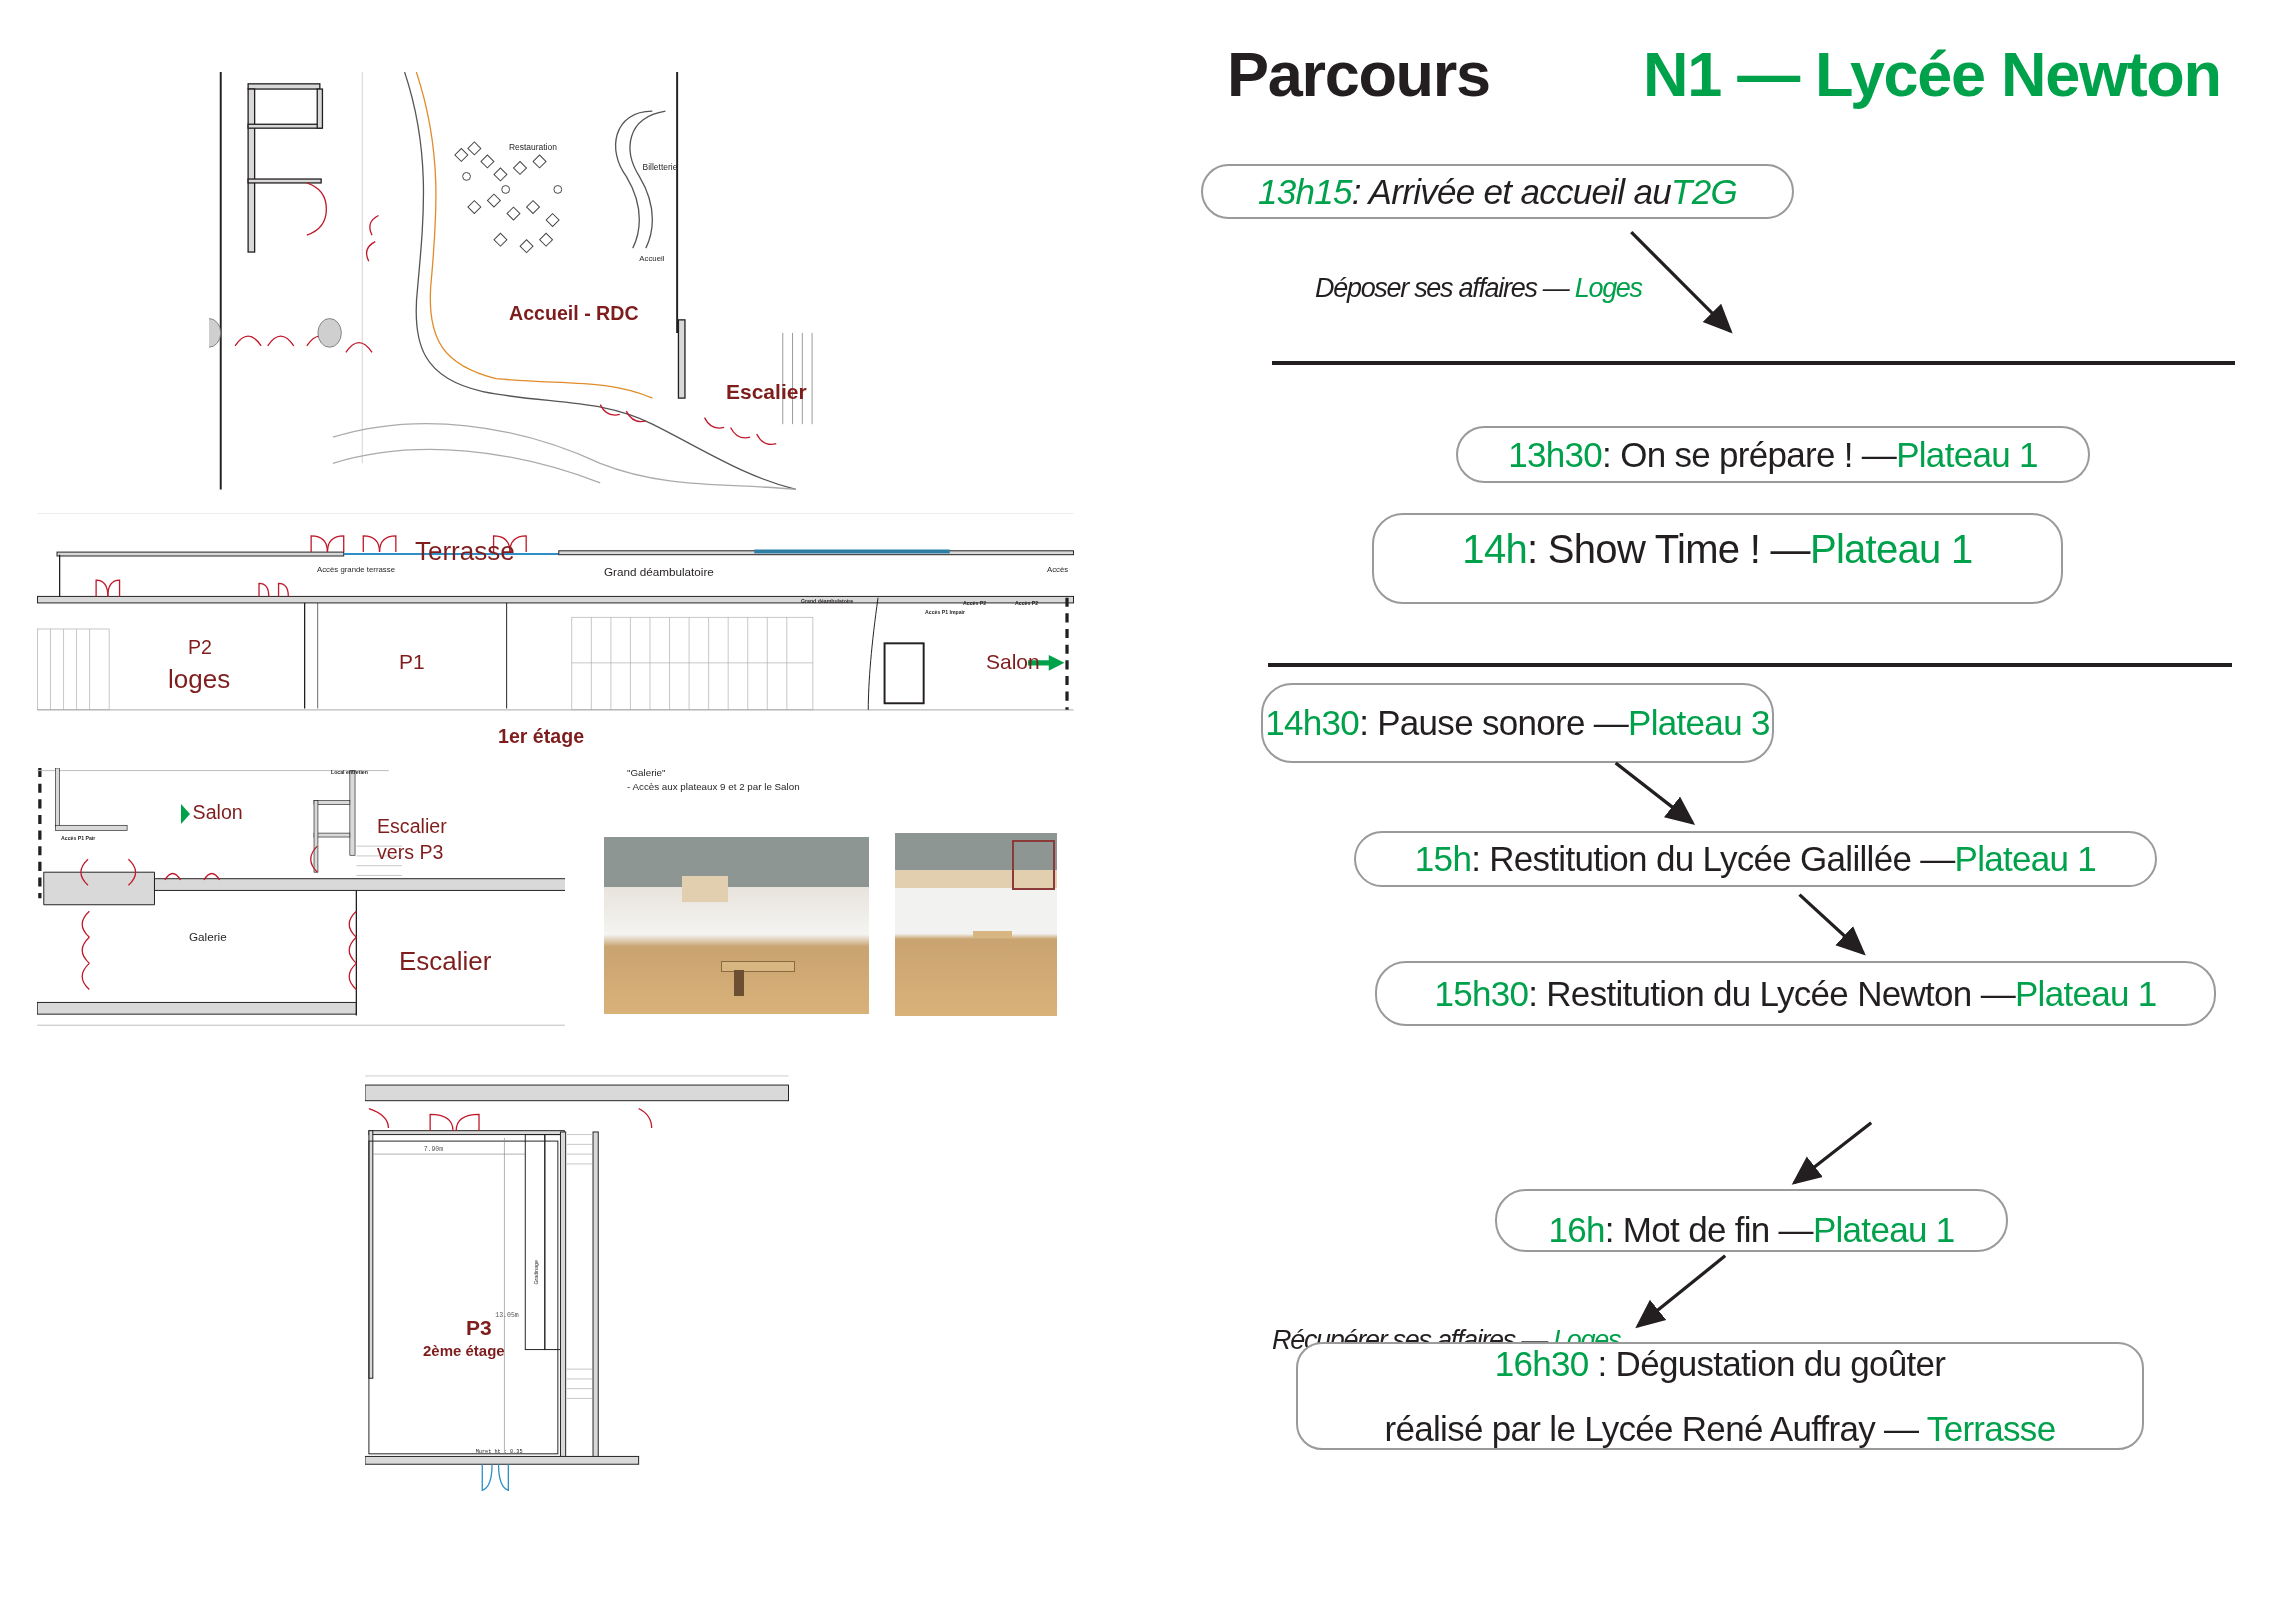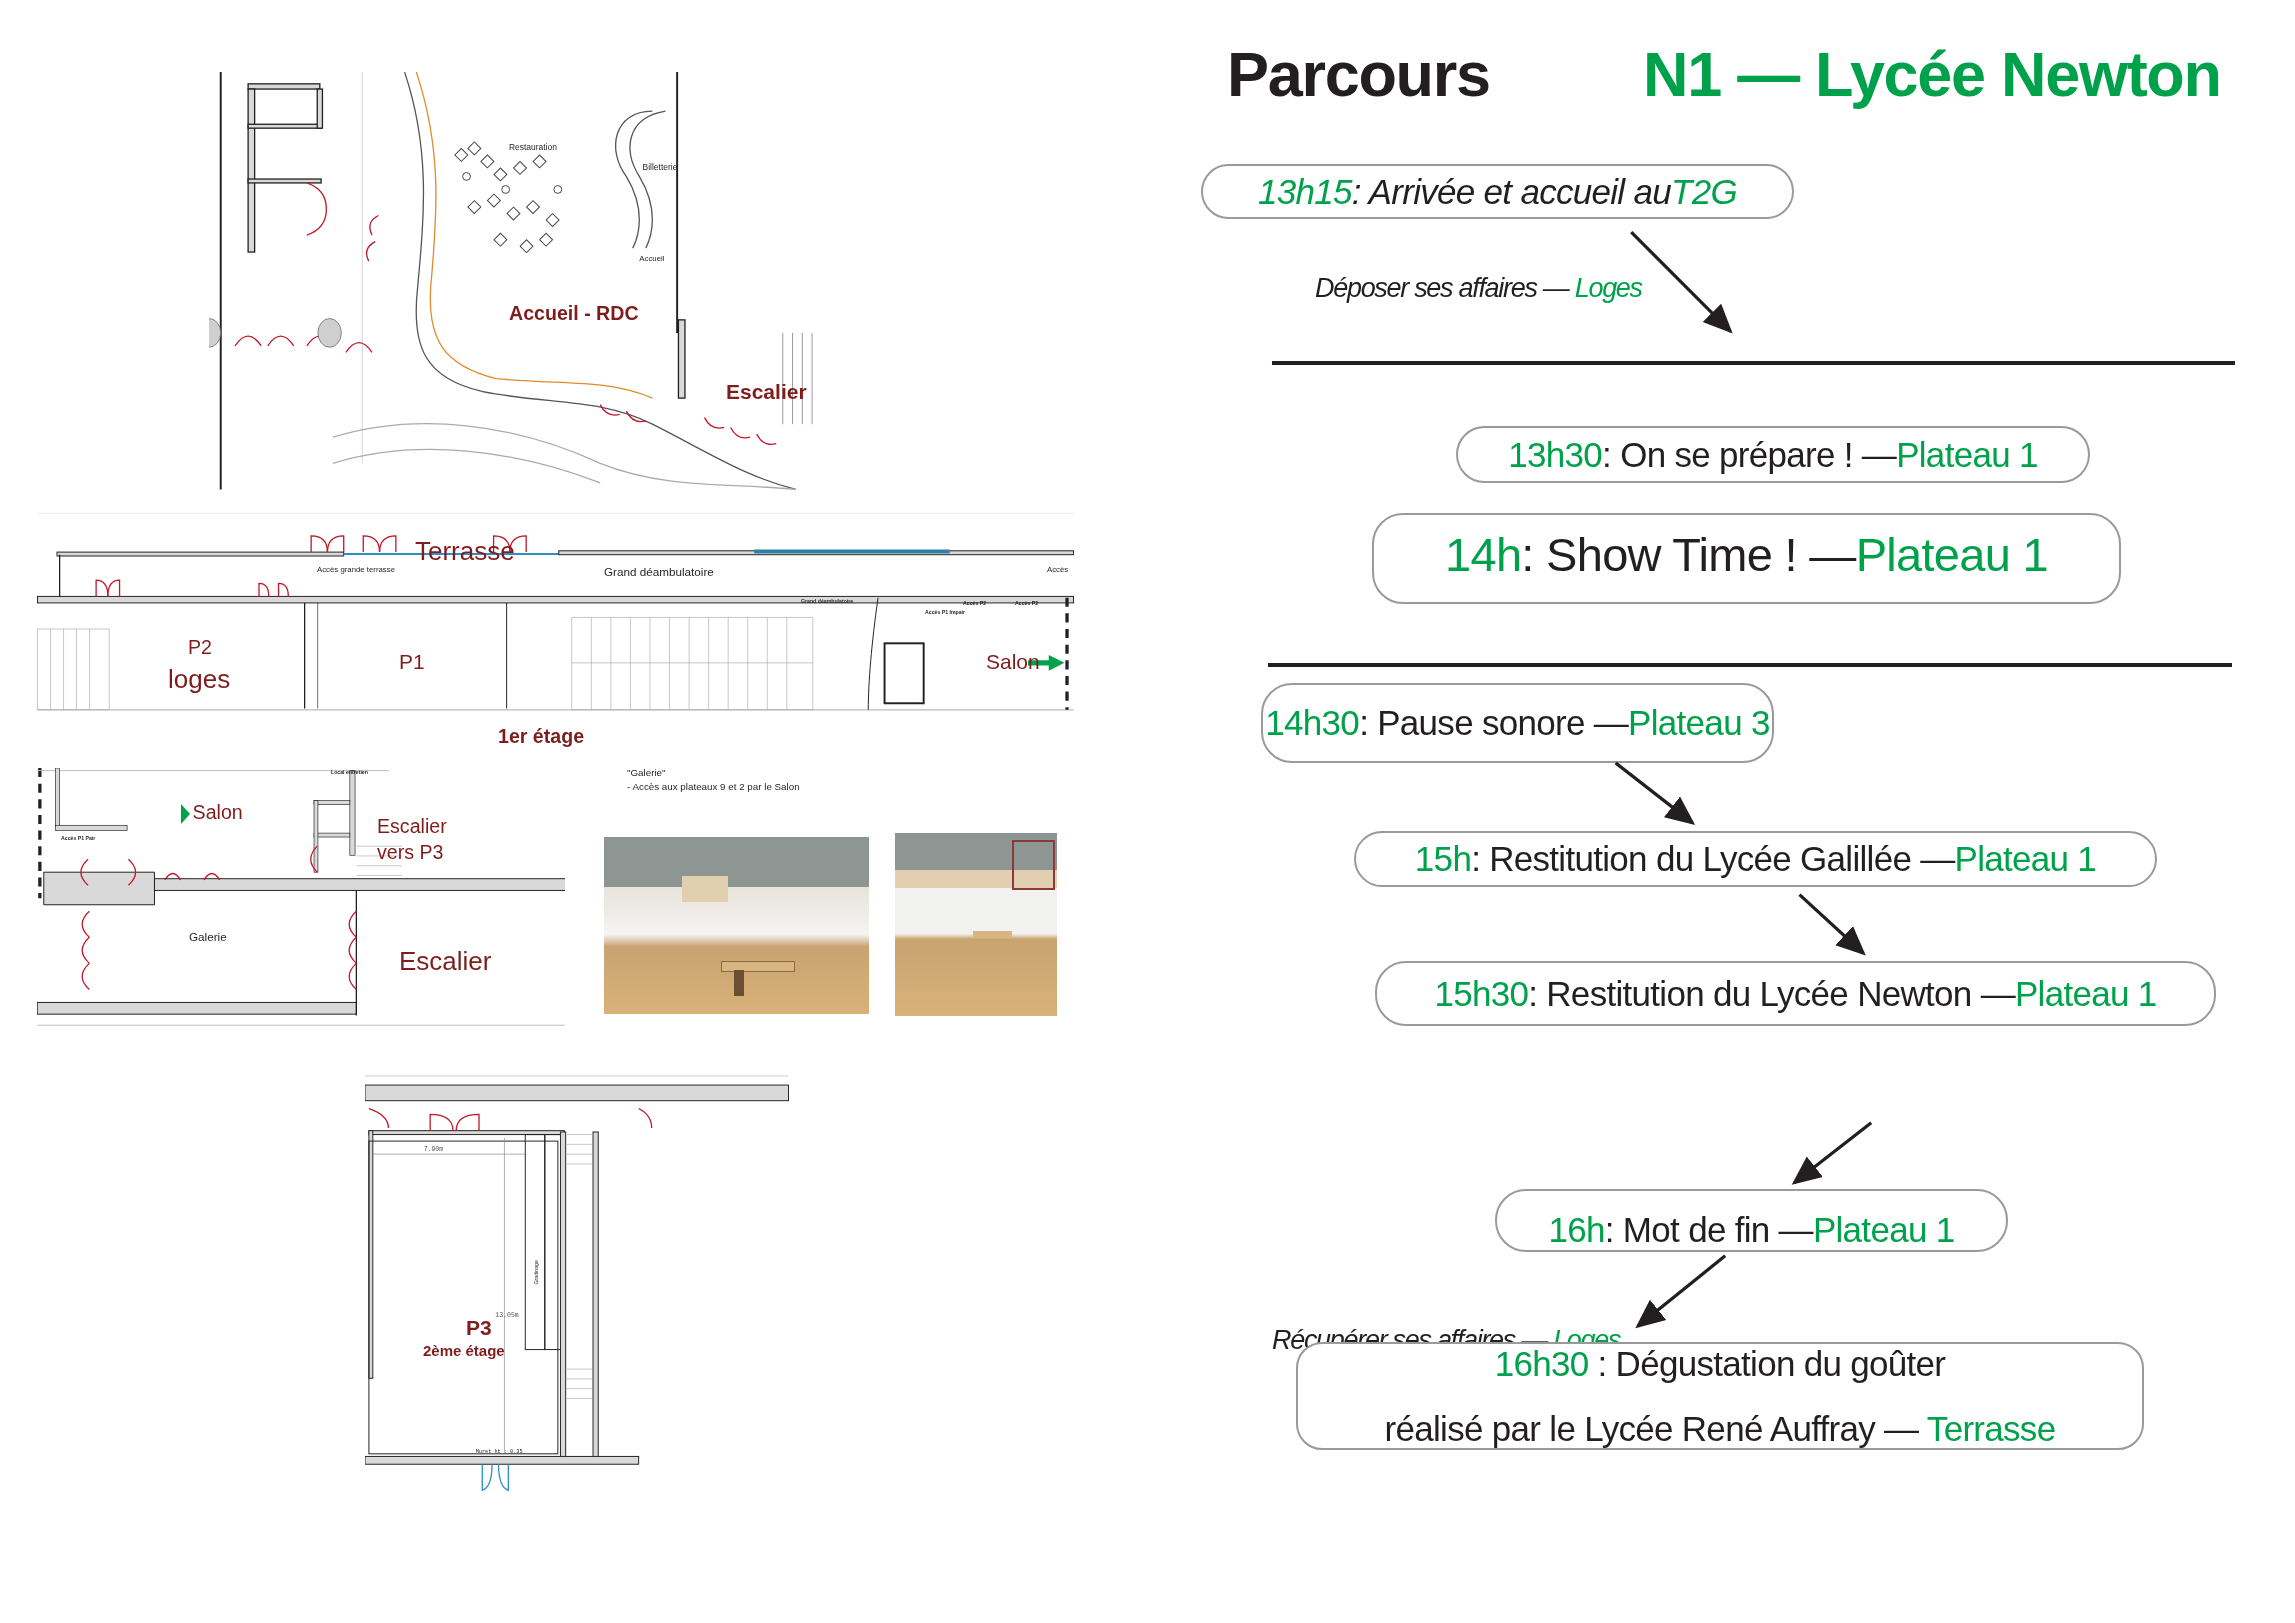--- a/index.html
+++ b/index.html
@@ -36,21 +36,21 @@
 </div>
 
 <div class="sep" style="left:1272px;top:361px;width:963px;"></div>
 
 <div class="pill" style="left:1456px;top:426px;width:634px;height:57px;">
   <span class="t">13h30</span>
     <span> : On se prépare ! — </span>
     <span class="t">Plateau 1</span>
 </div>
 
-<div class="pill" style="left:1372px;top:513px;width:749px;height:91px;font-size:47px;align-items:flex-start;padding-top:11.7px;">
+<div class="pill" style="left:1372px;top:513px;width:691px;height:91px;font-size:40px;align-items:flex-start;padding-top:11.7px;">
   <span class="t">14h</span>
     <span> : Show Time ! — </span>
     <span class="t">Plateau 1</span>
 </div>
 
 <div class="sep" style="left:1268px;top:663px;width:964px;"></div>
 
 <div class="pill" style="left:1261px;top:683px;width:513px;height:80px;">
   <span class="t">14h30</span>
     <span> : Pause sonore — </span>

